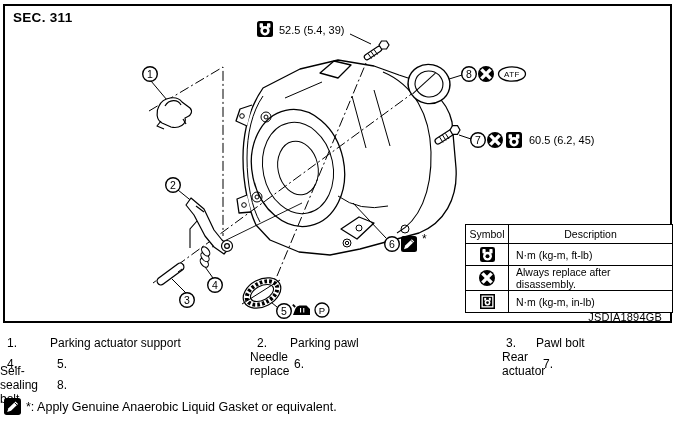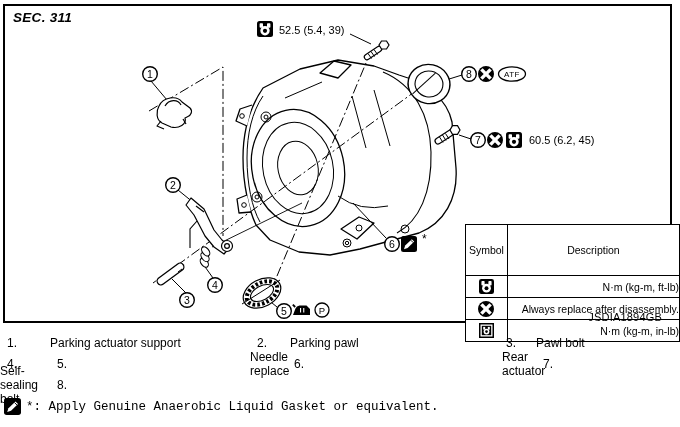--- a/index.html
+++ b/index.html
@@ -1,32 +1,32 @@
 <!DOCTYPE html>
 <html><head>
 <meta charset="utf-8">
 <style>
   html,body{margin:0;padding:0;background:#fff;}
   body{width:680px;height:427px;position:relative;font-family:"Liberation Sans",sans-serif;color:#000;overflow:hidden;}
   .figure-frame{position:absolute;left:3px;top:4px;width:665px;height:315px;border:2.5px solid #000;background:#fff;}
-  .sec-title{position:absolute;left:13px;top:10px;font-size:13.5px;font-weight:bold;letter-spacing:.3px;font-style:italic;}
+  .sec-title{position:absolute;left:13px;top:10px;font-size:13.5px;font-weight:bold;letter-spacing:.3px;}
   .figure-svg{position:absolute;left:0;top:0;width:680px;height:330px;}
   .symbol-table{position:absolute;left:465px;top:224px;border-collapse:collapse;background:#fff;}
   .symbol-table td,.symbol-table th{border:1.2px solid #000;font-size:10.5px;font-weight:normal;padding:0;}
   .symbol-table th{height:18px;}
   .symbol-table td{height:21px;}
   .col-sym{width:42px;text-align:center;}
-  .col-desc{width:156px;text-align:right;padding:0 0 0 7px !important;}
-  .col-desc.hdr{text-align:center;padding:16px !important;}
+  .col-desc{width:156px;text-align:left;padding:0 0 0 7px !important;}
+  .col-desc.hdr{text-align:center;padding:0 !important;}
   .sym-cell{display:flex;align-items:center;justify-content:center;}
   .figure-id{position:absolute;left:540px;top:311px;width:122px;text-align:right;font-size:11px;letter-spacing:.2px;}
   .parts-list{position:absolute;left:0;top:332px;width:680px;display:grid;grid-template-columns:50px 200px 40px 212px 34px 144px;grid-auto-rows:21px;font-size:12px;align-items:center;}
   .part-num{padding-left:7px;}
   .part-num.c3{padding-left:4px;}
-  .footnote{position:absolute;left:4px;top:398px;display:flex;align-items:center;gap:5px;font-size:12.5px;font-family:Liberation Mono, monospace;}
+  .footnote{position:absolute;left:4px;top:398px;display:flex;align-items:center;gap:5px;font-size:12.5px;}
   svg text{font-family:"Liberation Sans",sans-serif;fill:#000;}
   .callout-num{font-size:10.5px;}
 </style>
 </head>
 <body>
 
 <div class="figure-frame"></div>
 
 <svg class="figure-svg" viewBox="0 0 680 330">
 

